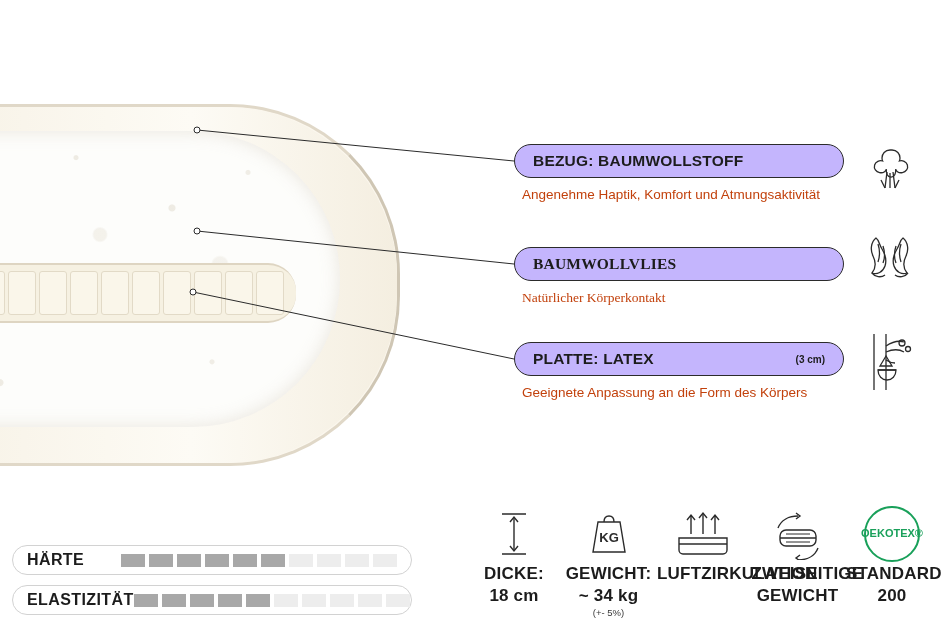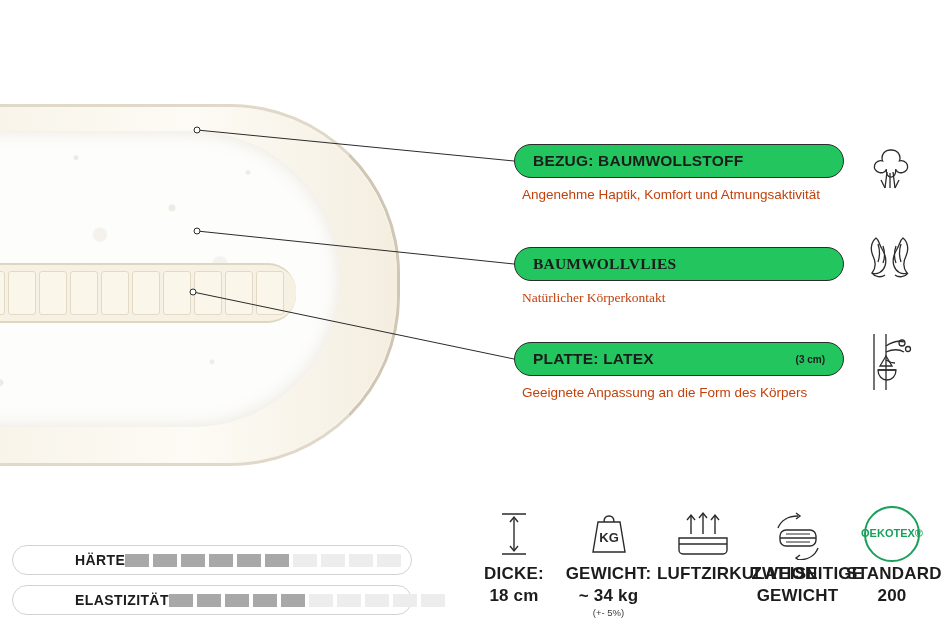--- a/index.html
+++ b/index.html
@@ -117,21 +117,21 @@
   }
   .callout .pill {
     height: 34px;
     border: 1px solid #2b2b2b;
     border-radius: 17px;
     display: flex;
     align-items: center;
     justify-content: space-between;
     padding: 0 18px;
     box-sizing: border-box;
-    background: #22c55e;
+    background: #c4b5fd;
   }
   .callout .pill .title {
     font-size: 15.5px;
     font-weight: bold;
     letter-spacing: .2px;
     white-space: nowrap;
   }
   .callout .pill .thick {
     font-size: 10px;
     font-weight: bold;
@@ -169,25 +169,24 @@
     border: 1px solid #d2d2d2;
     border-radius: 15px;
     background: #fff;
     display: flex;
     align-items: center;
     padding: 0 14px;
     box-sizing: border-box;
     margin-bottom: 10px;
   }
   .rating-label {
-    font-size: 14px;
+    font-size: 16px;
     font-weight: bold;
     letter-spacing: .4px;
     width: 110px;
-    margin-left: 48px;
   }
   .segs {
     display: flex;
     gap: 4px;
   }
   .seg {
     width: 24px;
     height: 13px;
     background: #ededed;
   }

